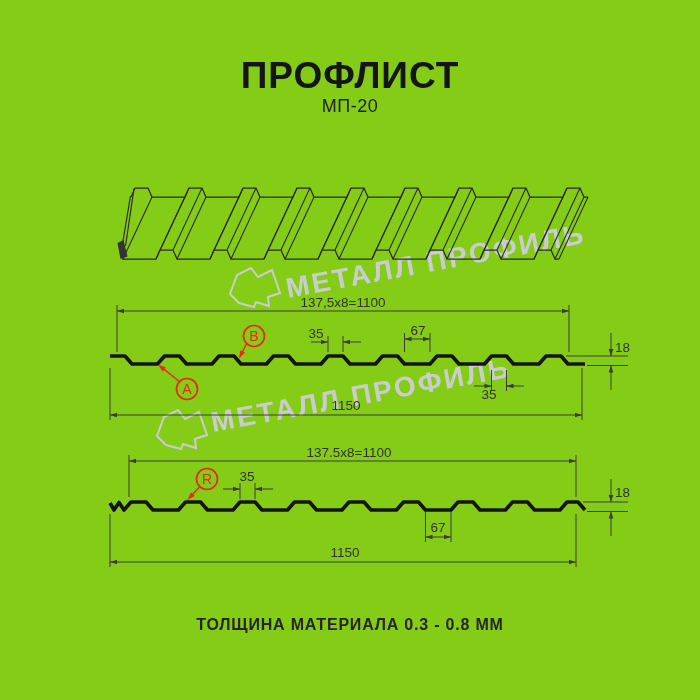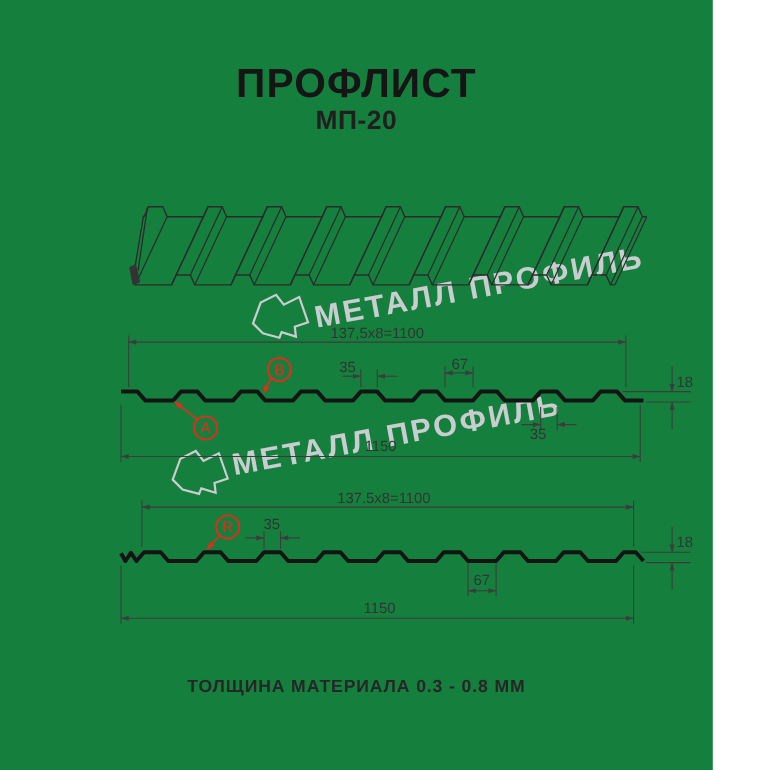--- a/index.html
+++ b/index.html
@@ -1,21 +1,21 @@
 <!DOCTYPE html>
 <html><head>
 <meta charset="utf-8">
 <style>
   html,body{margin:0;padding:0;background:#fff;}
-  .stage{position:relative;width:648px;height:700px;background:#15803d;overflow:hidden;
+  .stage{position:relative;width:700px;height:700px;background:#84cc16;overflow:hidden;
          font-family:"Liberation Sans", sans-serif;}
   .title{position:absolute;top:55px;left:0;right:0;text-align:center;
          font-size:37px;font-weight:bold;letter-spacing:1px;color:#151515;}
   .subtitle{position:absolute;top:96px;left:0;right:0;text-align:center;
-         font-size:24px;font-weight:bold;letter-spacing:.5px;color:#1f1f1f;}
+         font-size:18px;font-weight:normal;letter-spacing:.5px;color:#1f1f1f;}
   .footer{position:absolute;top:616px;left:0;right:0;text-align:center;
          font-size:16px;font-weight:bold;letter-spacing:.8px;color:#262626;}
   svg{position:absolute;left:0;top:0;}
   .dimtxt{font-size:13.5px;fill:#333;font-family:"Liberation Sans",sans-serif;}
   .lbltxt{font-size:14px;font-family:"Liberation Sans",sans-serif;}
   .wmtxt{font-size:28px;font-weight:bold;letter-spacing:2.5px;font-family:"Liberation Sans",sans-serif;}
 </style>
 </head>
 <body>
 

